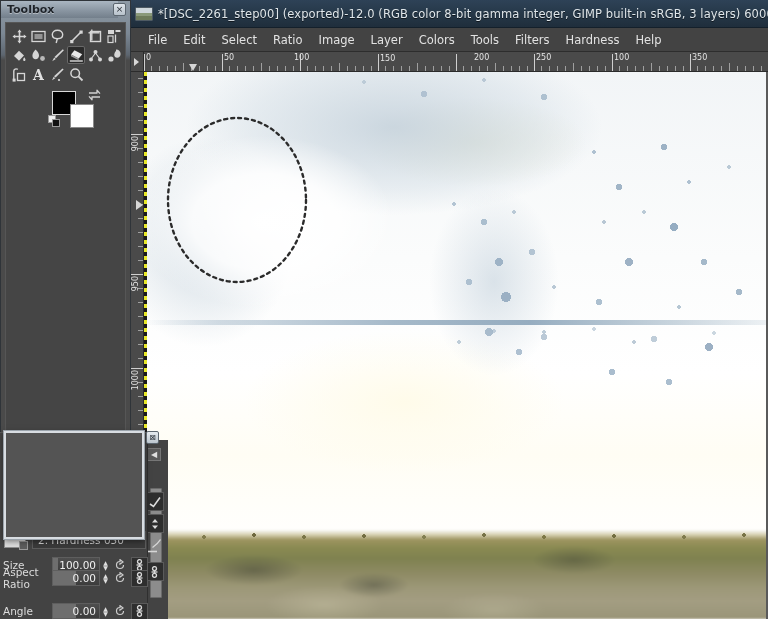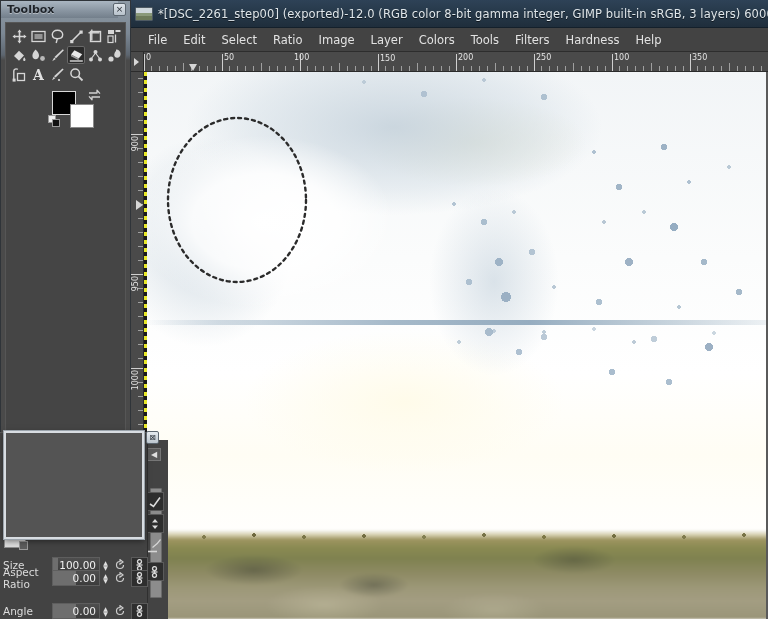--- a/index.html
+++ b/index.html
@@ -342,21 +342,21 @@
           <line x1="601.5" y1="14" x2="601.5" y2="19"></line>
             <line x1="609.5" y1="14" x2="609.5" y2="19"></line>
           <line x1="617.5" y1="14" x2="617.5" y2="19"></line>
         </g>
         <polygon points="45,12 53,12 49,19" fill="#d6d6d6"></polygon>
       </svg>
       <div class="rlabel" style="left:2px;top:1px">0</div>
       <div class="rlabel" style="left:80px;top:1px">50</div>
       <div class="rlabel" style="left:150px;top:1px">100</div>
       <div class="rlabel" style="left:236px;top:2px">150</div>
-      <div class="rlabel" style="left:314px;top:1px">200</div>
+      <div class="rlabel" style="left:330px;top:1px">200</div>
       <div class="rlabel" style="left:392px;top:1px">250</div>
       <div class="rlabel" style="left:470px;top:1px">100</div>
       <div class="rlabel" style="left:548px;top:1px">350</div>
     </div>
 
     <div id="v-ruler">
       <svg width="14" height="547">
         <g stroke="#cfcfcf" stroke-width="1">
           <line x1="1" y1="62.5" x2="13" y2="62.5"></line>
           <line x1="1" y1="202.5" x2="13" y2="202.5"></line>
@@ -567,20 +567,21 @@
           <rect x="4.5" y="4.5" width="7" height="7" fill="#111" stroke="#9a9a9a"></rect>
         </svg>
       </div>
     </div>
   </div>
 
   <div id="tool-options">
 
     <div id="to-row-brush">
       <div id="brush-thumb"></div>
+      <div id="brush-name">2. Hardness 050</div>
     </div>
 
     <div class="opt-row" style="top:121px">
       <div class="opt-label">Size</div>
       <div class="opt-slider">
         <div class="fill" style="width:10%"></div>
         <div class="val">100.00</div>
       </div>
       <div class="spin">▲<br>▼</div>
       <div class="reset-btn">

